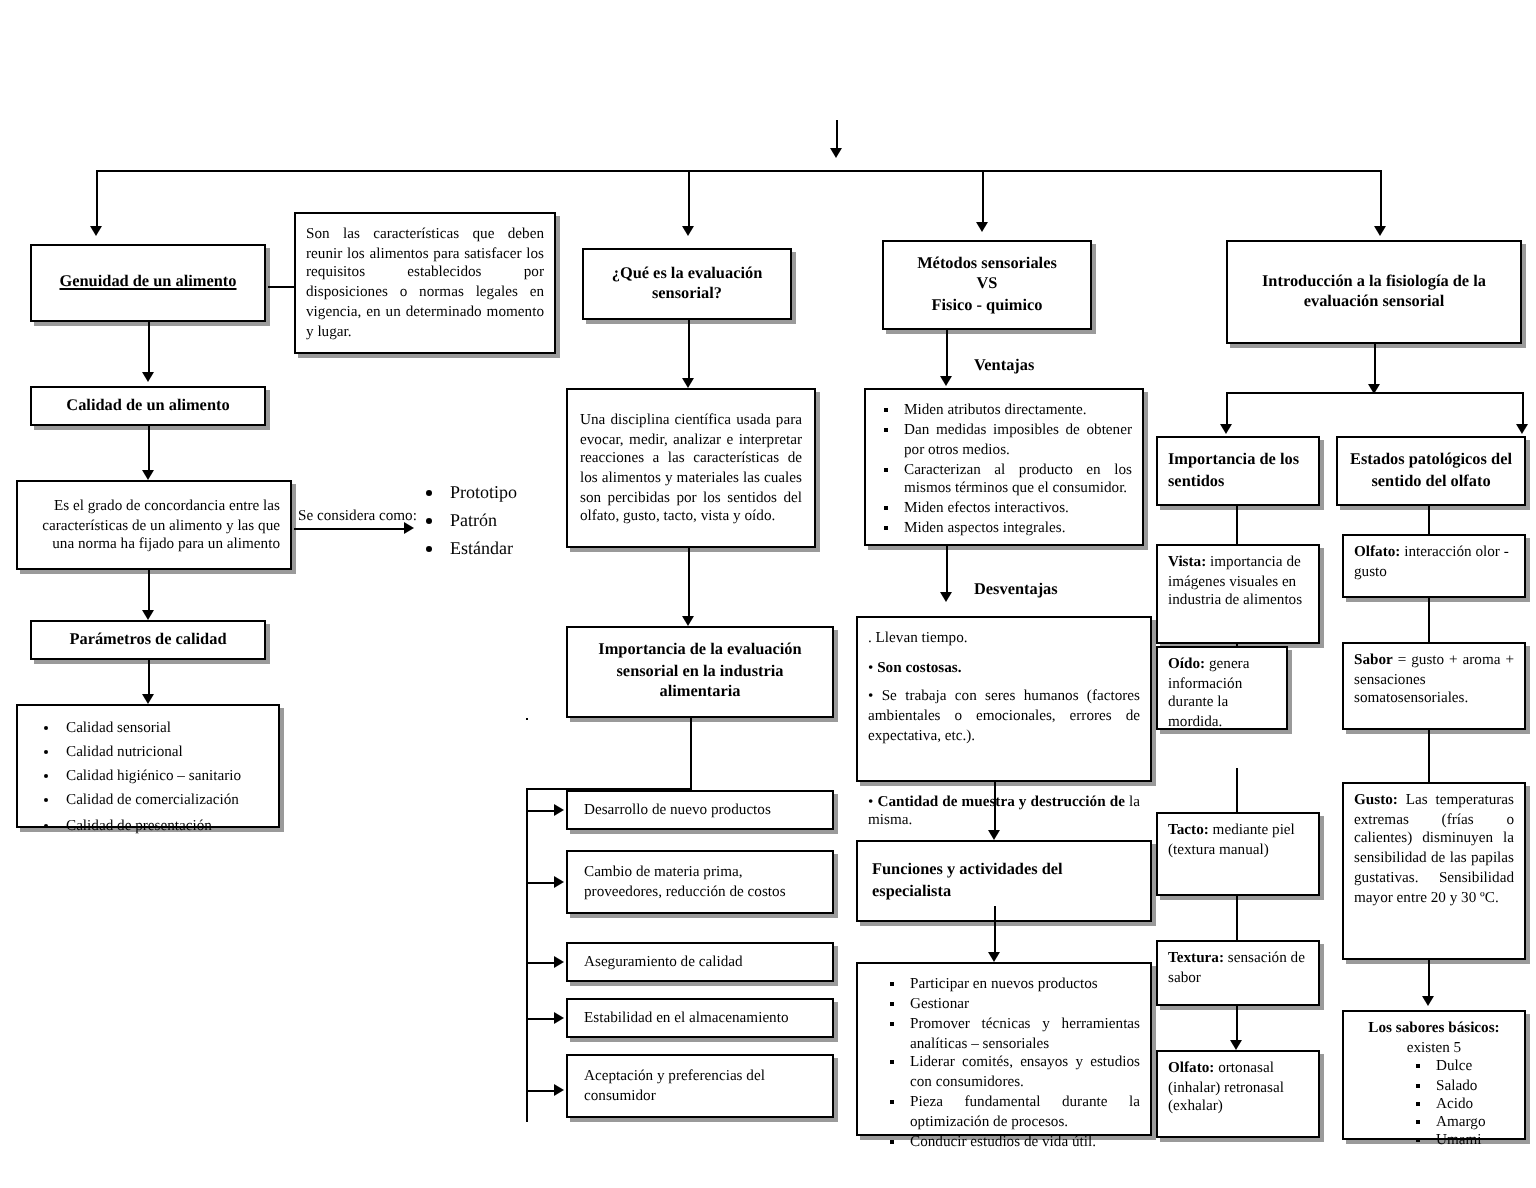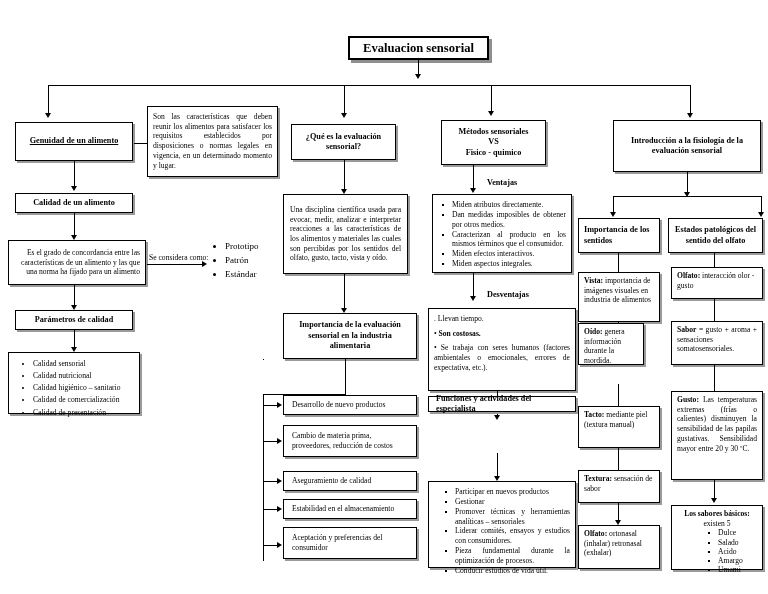--- a/index.html
+++ b/index.html
@@ -68,23 +68,20 @@
     border-left:5.2px solid #000;
   }
   .lbl{position:absolute;font-weight:bold;}
   .lbl-n{position:absolute;}
 </style>
 </head>
 <body>
 
 <div id="canvas">
 
-  <div class="box title ctr f14 bold" style="left:348px;top:36px;width:141px;height:24px;">
-    <div class="vc">Evaluacion sensorial</div>
-  </div>
 
   <div class="ln vln" style="left:418px;top:60px;width:1.3px;height:16px;"></div>
   <div class="arw-d" style="left:414.5px;top:74px;"></div>
 
   <div class="ln hln" style="left:48px;top:85px;width:643px;height:1.3px;"></div>
 
   <div class="ln vln" style="left:48px;top:85px;height:30px;"></div>
   <div class="arw-d" style="left:44.9px;top:113px;"></div>
 
   <div class="ln vln" style="left:344px;top:85px;height:30px;"></div>
@@ -241,21 +238,21 @@
       <span>• </span><span>Se trabaja con seres humanos (factores ambientales o emocionales, errores de expectativa, etc.).</span>
     </div>
     <div>
       <span>• </span><span class="bold">Cantidad de muestra y destrucción de</span> <span>la misma.</span>
     </div>
   </div>
 
   <div class="ln vln" style="left:497px;top:391px;height:26px;"></div>
   <div class="arw-d" style="left:493.9px;top:415px;"></div>
 
-  <div class="box f10 bold" style="left:428px;top:396px;width:148px;height:16px;padding:3px 7px;">
+  <div class="box f10 bold" style="left:428px;top:420px;width:148px;height:41px;padding:3px 7px;">
     <div class="vcl">Funciones y actividades del especialista</div>
   </div>
 
   <div class="ln vln" style="left:497px;top:453px;height:25px;"></div>
   <div class="arw-d" style="left:493.9px;top:476px;"></div>
 
   <div class="box just f9" style="left:428px;top:481px;width:148px;height:87px;padding:5px 5px;">
     <ul class="bl sq" style="line-height:1.3;padding-left:10px;">
       <li>Participar en nuevos productos</li>
       <li>Gestionar</li>

